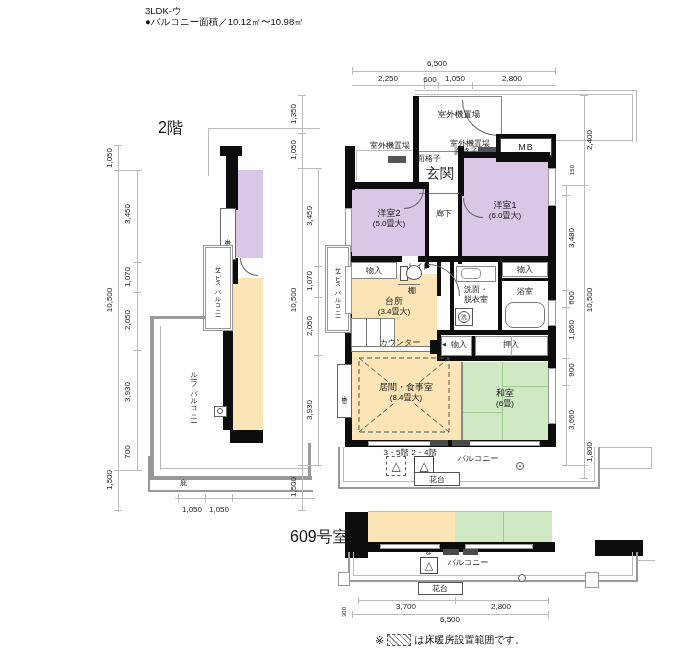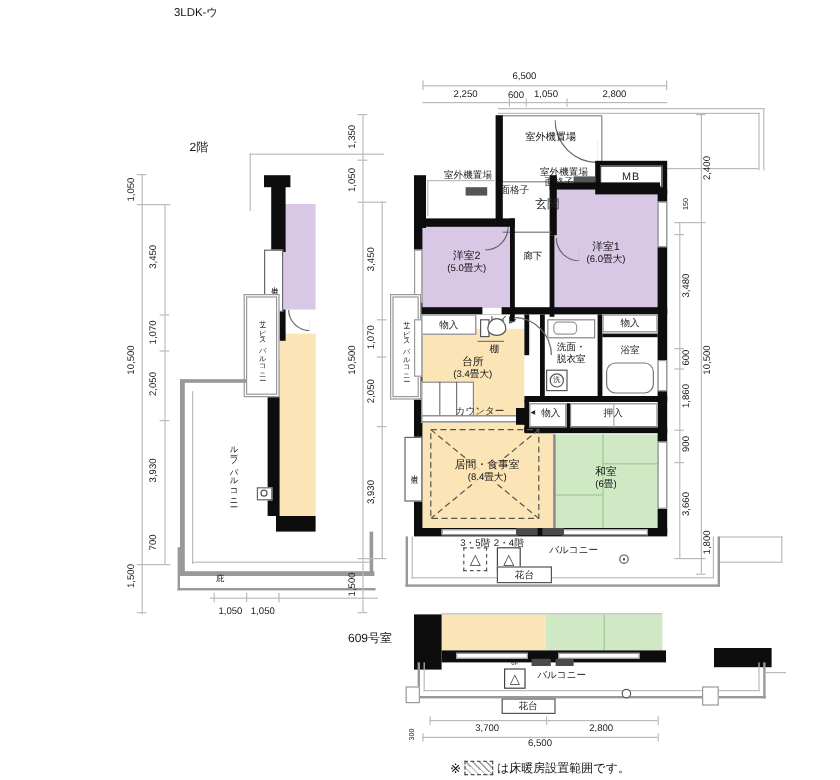--- a/index.html
+++ b/index.html
@@ -7,21 +7,21 @@
           font-family:"Liberation Sans","DejaVu Sans",sans-serif;color:#111;}
   .a{position:absolute;}
   .wall{position:absolute;background:#0d0d0d;}
   .gl{position:absolute;background:#999;}
   .gl2{position:absolute;background:#bbb;}
   .thin{position:absolute;background:#777;}
   .room{position:absolute;}
   .box{position:absolute;background:#fff;border:1px solid #666;box-sizing:border-box;}
   .lbl{position:absolute;font-size:9px;line-height:1.25;white-space:nowrap;}
   .c{transform:translate(-50%,0);text-align:center;}
-  .s8{font-size:8px;} .s7{font-size:7px;} .s6{font-size:6px;} .s10{font-size:10px;text-align:center;}
+  .s8{font-size:8px;} .s7{font-size:7px;} .s6{font-size:6px;} .s10{font-size:16px;text-align:center;}
   .dim{position:absolute;font-size:8px;color:#222;white-space:nowrap;line-height:1;transform:translate(-50%,0);}
   .vdim{position:absolute;font-size:8px;color:#222;white-space:nowrap;line-height:1;
         transform:translate(-50%,-50%) rotate(-90deg);transform-origin:center;}
   .vbox{display:flex;align-items:center;justify-content:center;}
   .vjp{writing-mode:vertical-rl;text-orientation:upright;font-size:7px;letter-spacing:0.5px;line-height:1;}
   .arc{position:absolute;box-sizing:border-box;}
   .arc-bl{border-left:1px solid #666;border-bottom:1px solid #666;border-bottom-left-radius:100%;}
   .arc-br{border-right:1px solid #666;border-bottom:1px solid #666;border-bottom-right-radius:100%;}
   .arc-tr{border-right:1px solid #666;border-top:1px solid #666;border-top-right-radius:100%;}
   .hatchbox{position:absolute;box-sizing:border-box;display:flex;align-items:center;justify-content:center;
@@ -31,20 +31,21 @@
   .header-line{font-size:9.5px;line-height:1.2;white-space:nowrap;}
   .circ{position:absolute;border:1px solid #555;border-radius:50%;box-sizing:border-box;background:#fff;}
 </style>
 </head>
 <body>
 
 <div id="canvas">
 
   <div class="a" style="left:105px;top:5px;margin-left:40px;">
     <div class="header-line">3LDK-ウ</div>
+    <div class="header-line">●バルコニー面積／10.12㎡〜10.98㎡</div>
   </div>
 
   <div class="lbl s10 a" style="left:158px;top:118px;">2階</div>
 
   <div class="gl2" style="left:208px;top:128px;width:112px;height:1px;"></div>
   <div class="gl2" style="left:208px;top:128px;width:1px;height:48px;"></div>
 
   <div class="room" style="left:235px;top:170px;width:28px;height:88px;background:#d8c8e6;"></div>
   <div class="room" style="left:233px;top:278px;width:30px;height:152px;background:#fbe4b5;"></div>
   <div class="arc arc-bl" style="left:240px;top:258px;width:18px;height:18px;"></div>
@@ -148,21 +149,21 @@
   <span class="dim s6" style="left:429px;top:155px;">面格子</span>
   <span class="dim s6" style="left:470px;top:140px;">室外機置場</span>
   <span class="dim s6" style="left:466px;top:148px;">面格子</span>
   <div class="thin" style="left:478px;top:147px;width:18px;height:10px;background:#555;"></div>
 
   <div class="wall" style="left:413px;top:96px;width:6px;height:92px;"></div>
   <div class="wall" style="left:345px;top:182px;width:84px;height:7px;"></div>
   <div class="wall" style="left:458px;top:146px;width:6px;height:50px;"></div>
   <div class="wall" style="left:458px;top:152px;width:92px;height:6px;"></div>
   <div class="thin" style="left:419px;top:193px;width:40px;height:1px;"></div>
-  <span class="dim" style="left:456px;top:166px;font-size:10px;">玄関</span>
+  <span class="dim" style="left:440px;top:166px;font-size:14px;">玄関</span>
 
   <div class="wall" style="left:345px;top:150px;width:7px;height:295px;"></div>
   <div class="wall" style="left:548px;top:158px;width:8px;height:287px;"></div>
   <div class="wall" style="left:345px;top:440px;width:211px;height:7px;"></div>
 
   <div class="wall" style="left:425px;top:182px;width:4px;height:86px;"></div>
   <div class="wall" style="left:458px;top:196px;width:4px;height:68px;"></div>
   <div class="wall" style="left:349px;top:256px;width:207px;height:6px;"></div>
   <div class="room" style="left:402px;top:256px;width:16px;height:6px;background:#fff;"></div>
   <div class="wall" style="left:450px;top:262px;width:4px;height:72px;"></div>

